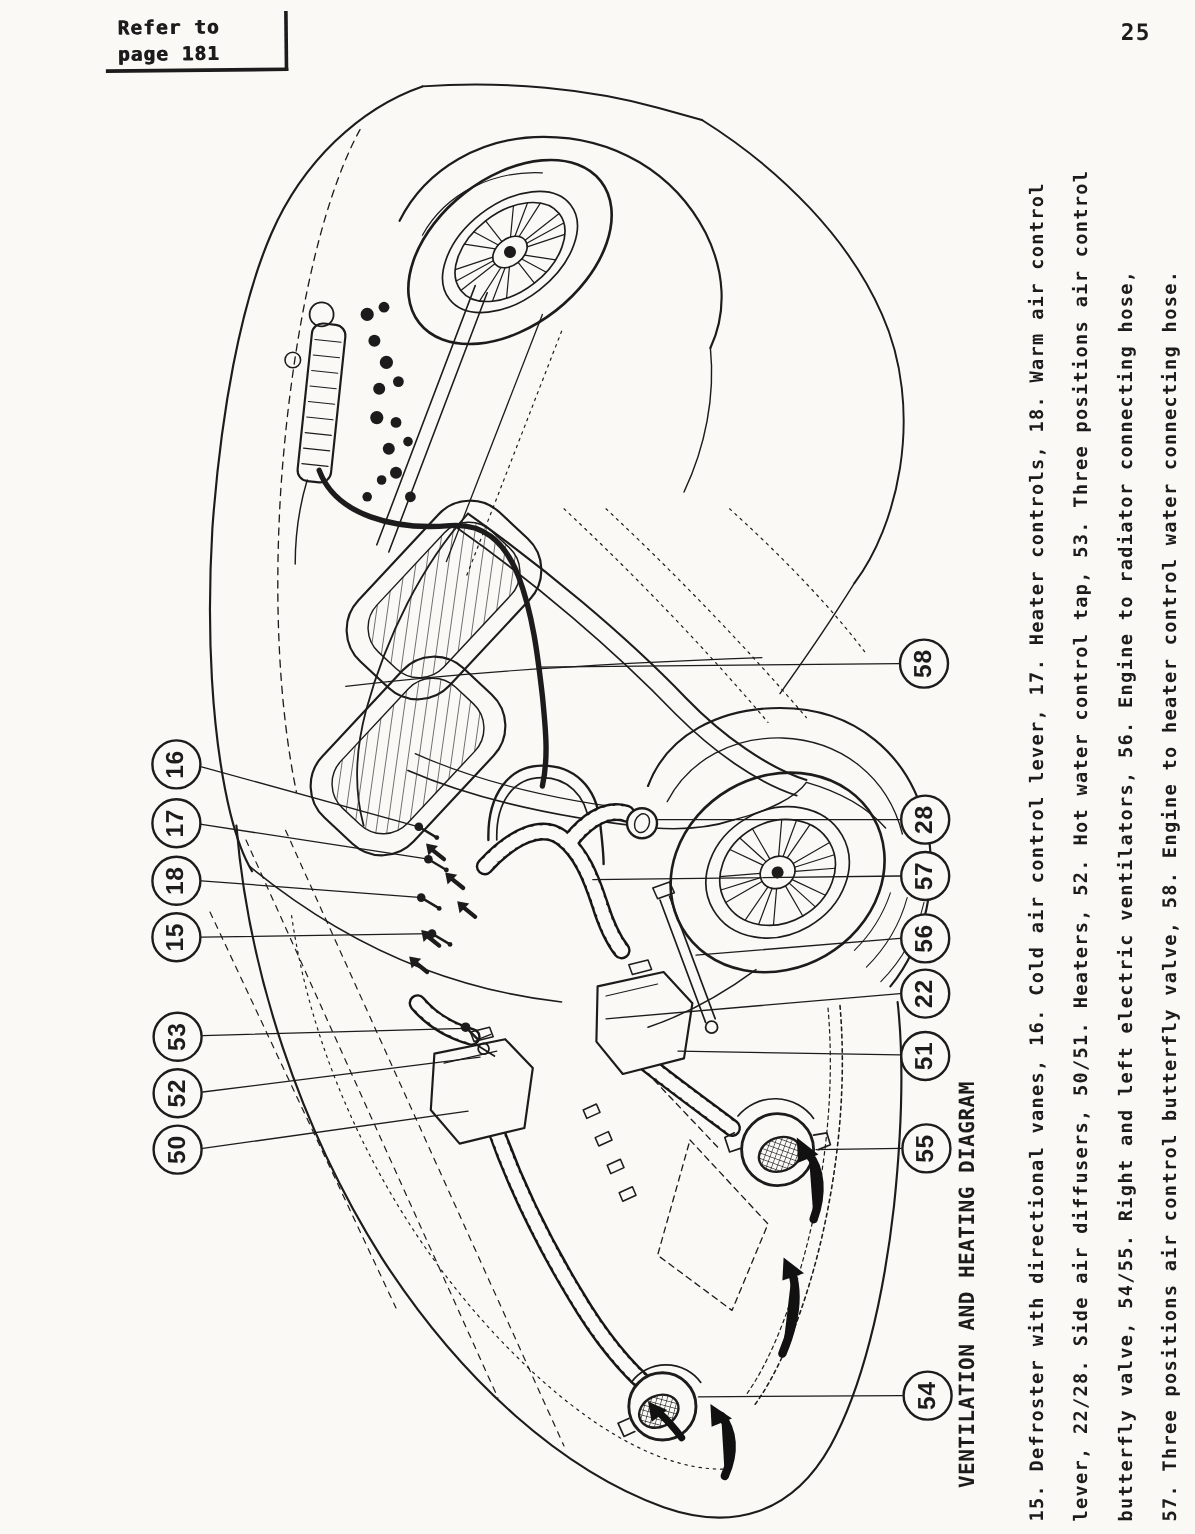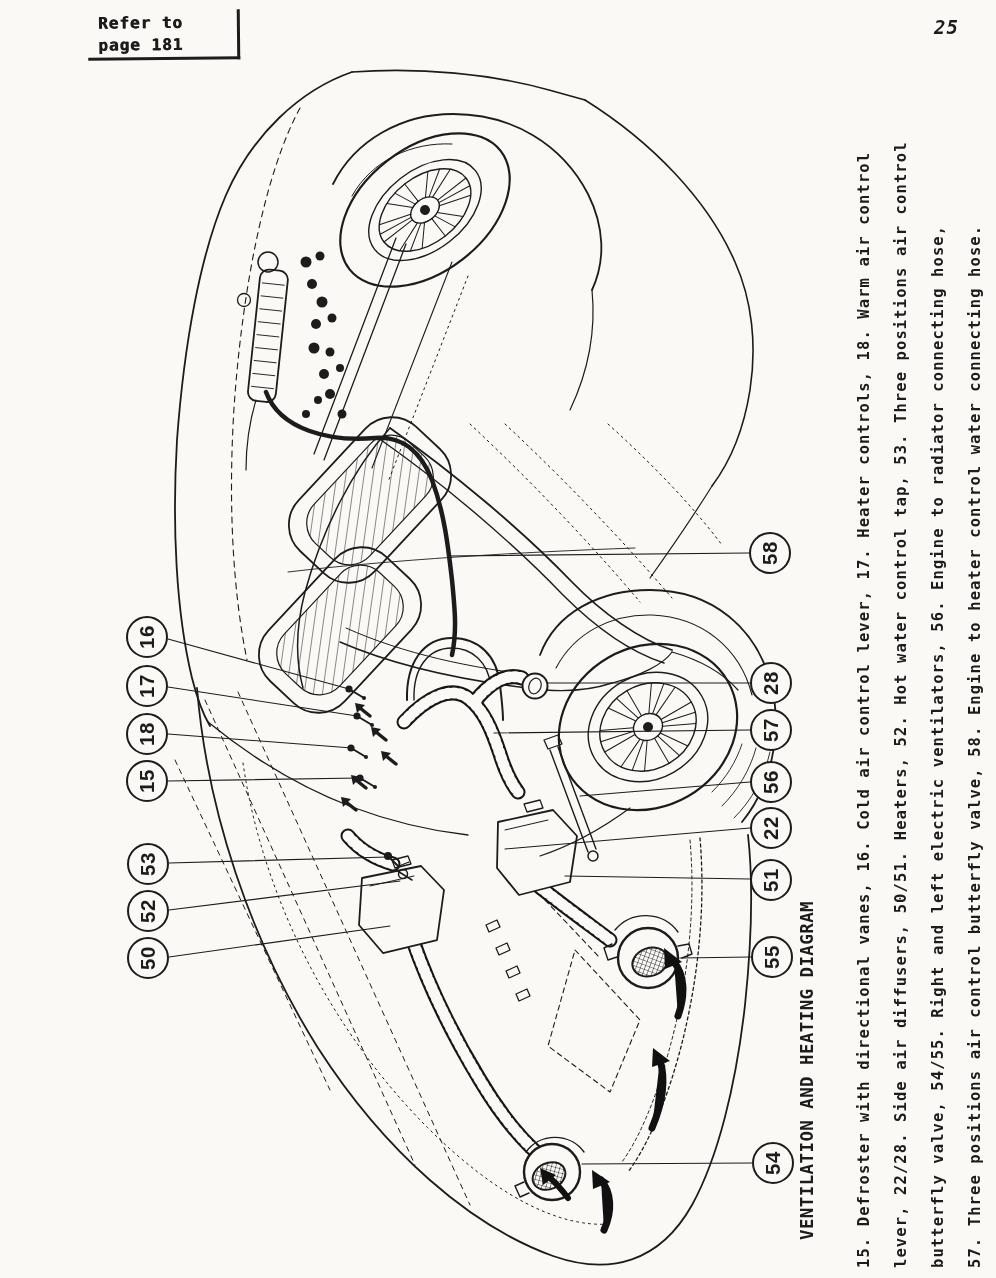--- a/index.html
+++ b/index.html
@@ -20,21 +20,21 @@
     padding:2px 6px 2px 10px; box-sizing:border-box;
     font-weight:bold; font-size:16px; line-height:22px; letter-spacing:1px;
     transform:rotate(-0.6deg);
     text-shadow:0.7px 0 0 var(--ink);
     white-space:nowrap;
   }
   .stamp span { display:block; }
 
   
   .pageno {
-    left:934px; top:16px; font-size:19px; font-weight:bold; letter-spacing:1px;font-style:italic;
+    left:934px; top:16px; font-size:19px; font-weight:bold; letter-spacing:1px;
   }
 
   
   .fig-title {
     left:797px; top:1240px; width:345px;
     transform:rotate(-90deg); transform-origin:0 0;
     font-size:17.5px; font-weight:bold; letter-spacing:0.4px; white-space:nowrap;
   }
 
   

